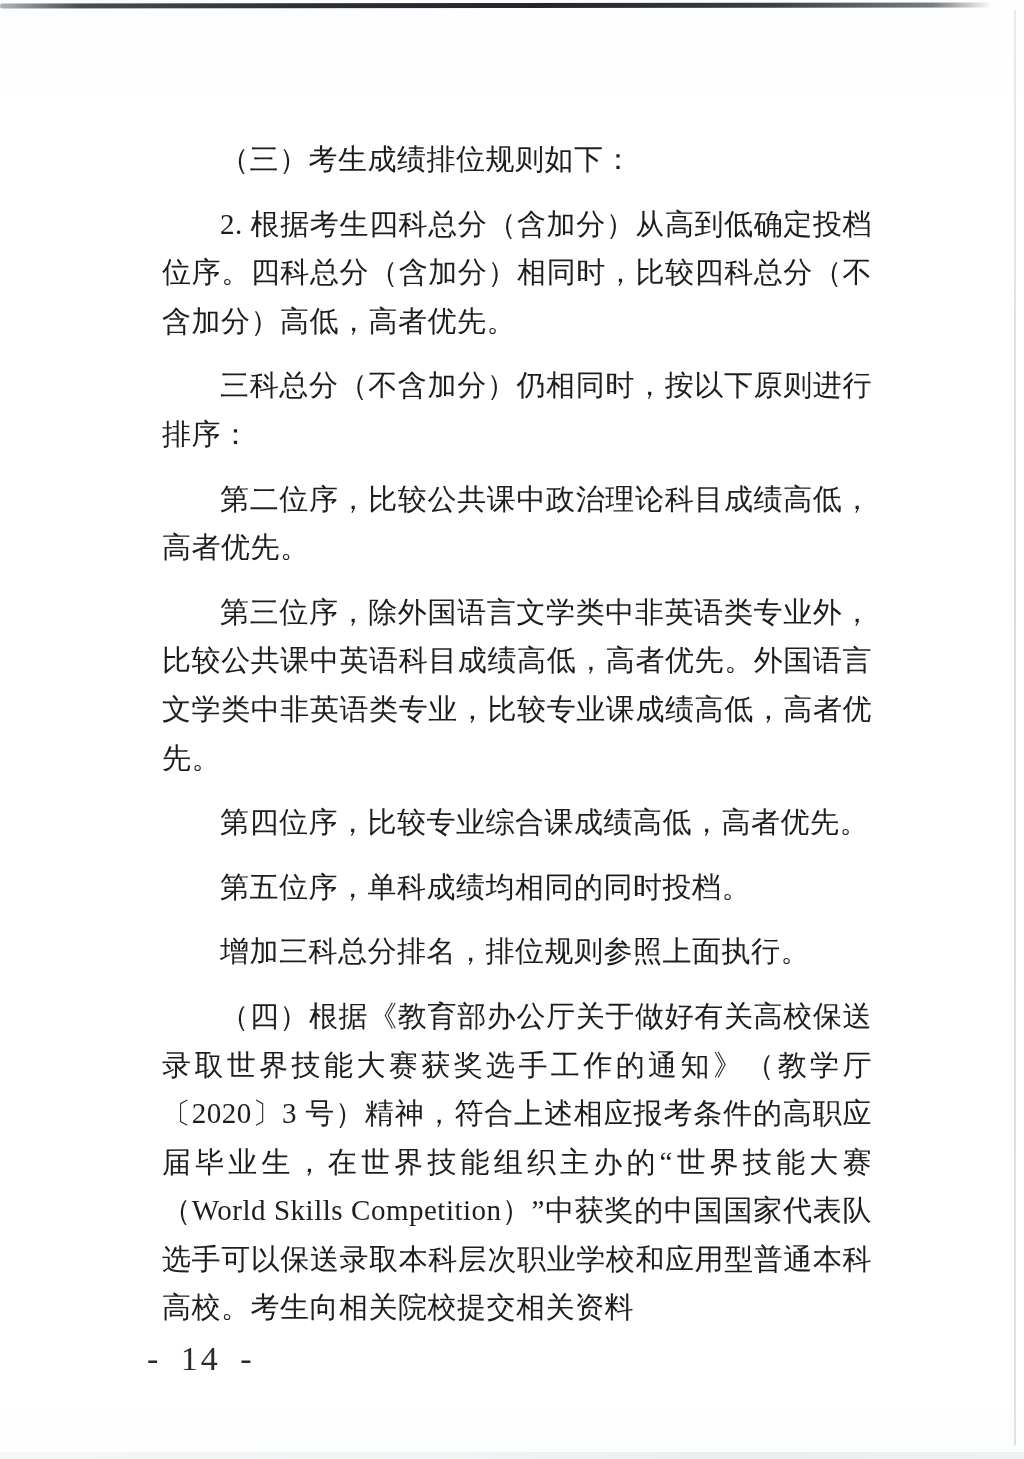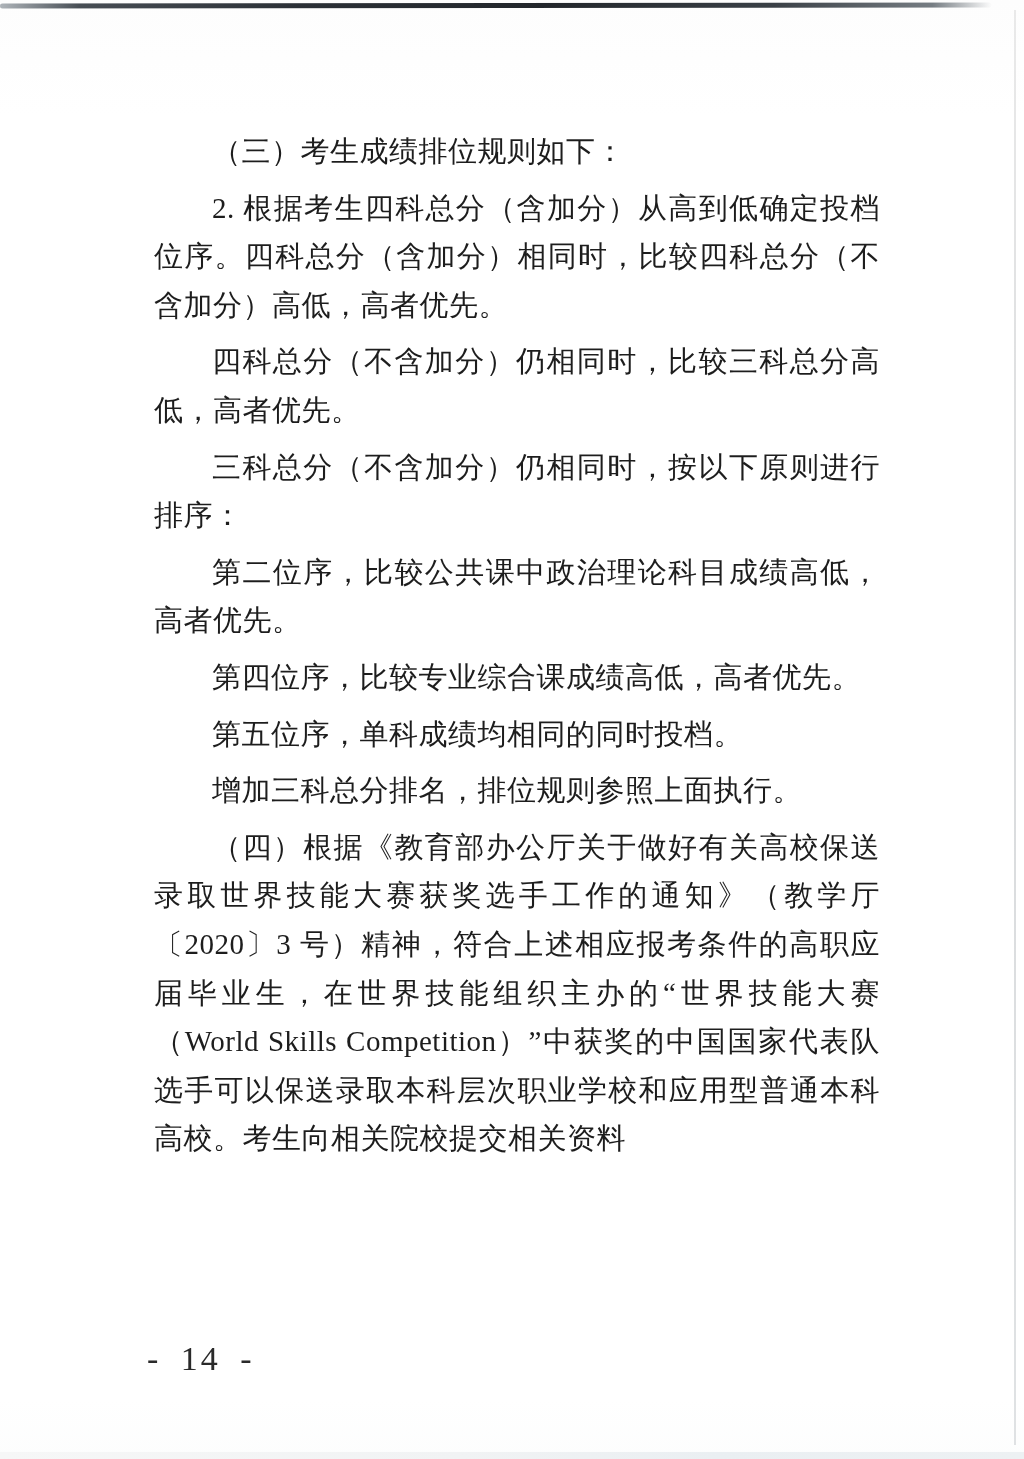--- a/index.html
+++ b/index.html
@@ -56,21 +56,21 @@
     left: 146px;
     top: 119px;
     width: 742px;
     font-size: 29px;
     line-height: 48.6px;
     color: #1d1d1d;
     text-align: justify;
     letter-spacing: 0.5px;
   }
   .content p {
-    margin: 8px;
+    margin: 16px;
     text-indent: 2em;
   }
   .page-number {
     position: absolute;
     left: 147px;
     top: 1340px;
     font-size: 34px;
     color: #2a2a2a;
     letter-spacing: 3px;
     word-spacing: 8px;
@@ -79,23 +79,23 @@
 </head>
 <body>
 
 <div class="page">
   <div class="top-edge"></div>
   <div class="right-edge"></div>
 
   <main class="content">
     <p>（三）考生成绩排位规则如下：</p>
     <p>2. 根据考生四科总分（含加分）从高到低确定投档位序。四科总分（含加分）相同时，比较四科总分（不含加分）高低，高者优先。</p>
-    <p>四科总分（不含加分）仍相同时，比较三科总分高低，高者优先。</p>
     <p>三科总分（不含加分）仍相同时，按以下原则进行排序：</p>
     <p>第二位序，比较公共课中政治理论科目成绩高低，高者优先。</p>
+    <p>第三位序，除外国语言文学类中非英语类专业外，比较公共课中英语科目成绩高低，高者优先。外国语言文学类中非英语类专业，比较专业课成绩高低，高者优先。</p>
     <p>第四位序，比较专业综合课成绩高低，高者优先。</p>
     <p>第五位序，单科成绩均相同的同时投档。</p>
     <p>增加三科总分排名，排位规则参照上面执行。</p>
     <p>（四）根据《教育部办公厅关于做好有关高校保送录取世界技能大赛获奖选手工作的通知》（教学厅〔2020〕3 号）精神，符合上述相应报考条件的高职应届毕业生，在世界技能组织主办的“世界技能大赛（World Skills Competition）”中获奖的中国国家代表队选手可以保送录取本科层次职业学校和应用型普通本科高校。考生向相关院校提交相关资料</p>
   </main>
 
   <div class="page-number">- 14 -</div>
 
   <div class="bottom-edge"></div>
 </div>

